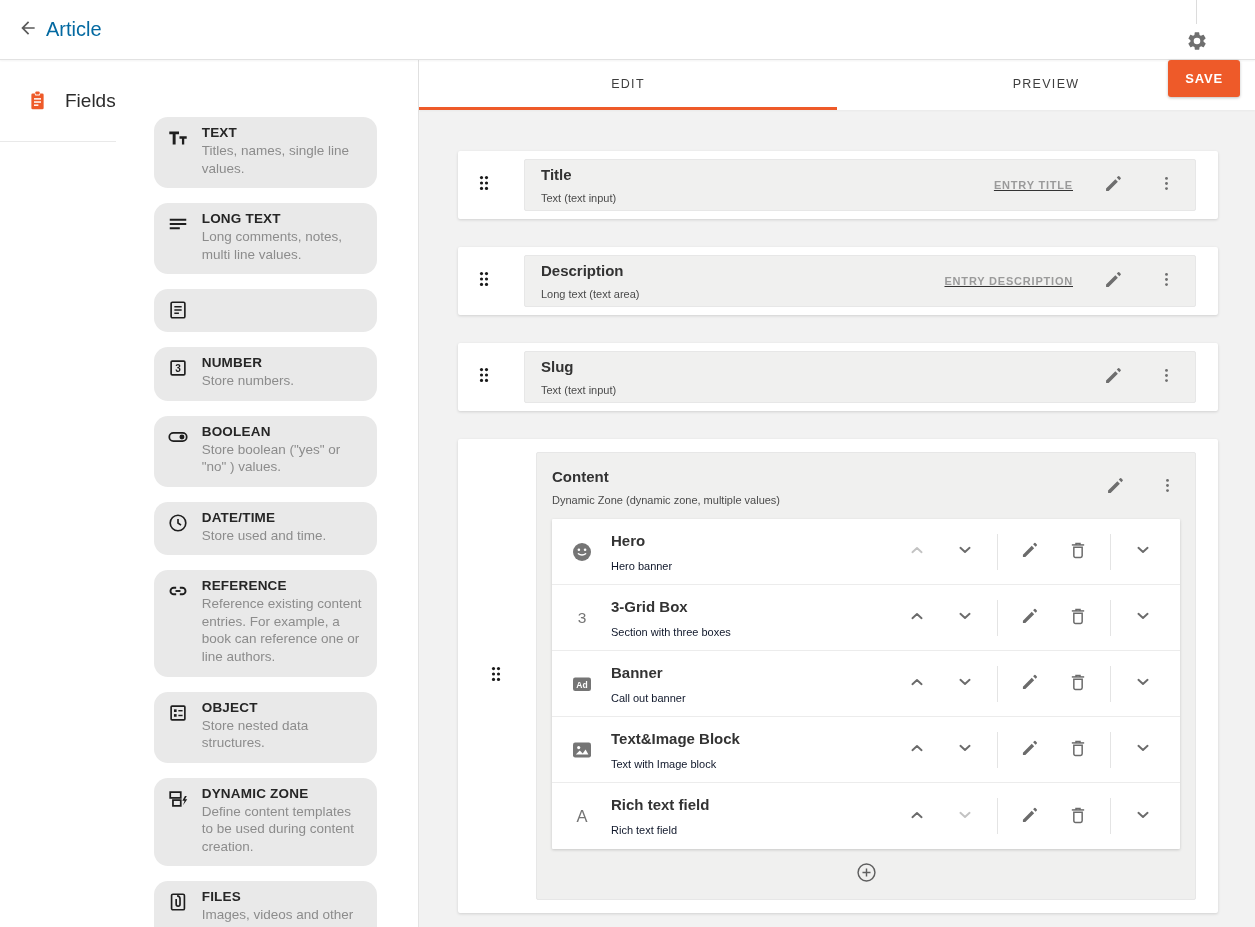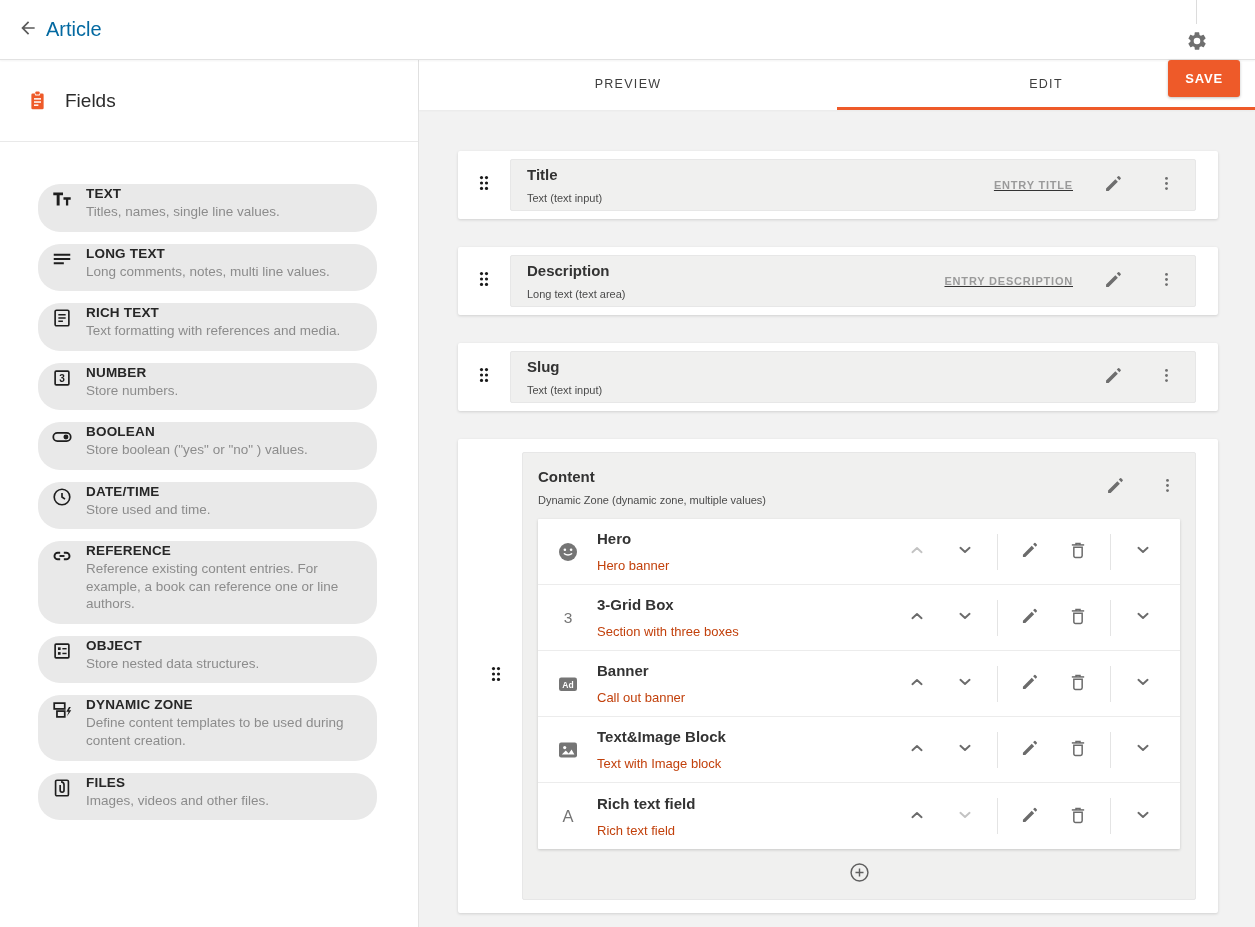--- a/index.html
+++ b/index.html
@@ -30,47 +30,47 @@
   .save-btn{
     background:var(--accent);color:#fff;border:none;border-radius:3px;
     height:37px;padding:0 17px;font-size:13px;font-weight:bold;letter-spacing:.8px;
     margin-left:15px;cursor:pointer;box-shadow:0 1px 3px rgba(0,0,0,.25);
     font-family:"Liberation Sans", sans-serif;
   }
 
   .layout{display:flex;flex:1;min-height:0;}
 
   
-  .sidebar{width:419px;min-width:419px;background:#fff;border-right:1px solid #e3e3e3;display:flex;flex-direction:column;}
+  .sidebar{width:419px;min-width:419px;background:#fff;border-right:1px solid #e3e3e3;display:flex;flex-direction:row;}
   .sidebar-header{height:82px;min-height:82px;display:flex;align-items:center;padding-left:27px;border-bottom:1px solid #e9e9e9;}
   .sidebar-header-icon{color:var(--accent);display:flex;}
   .sidebar-header-icon svg{width:21px;height:23px;}
   .sidebar-header-label{font-size:19px;color:#2b2b2b;margin-left:17px;}
   .sidebar-list{padding:42px 41px 16px 38px;overflow:hidden;}
   .field-pill{
-    background:#e9e9e9;border-radius:22px;padding:2px 14px 11px 13px;
-    display:flex;align-items:flex-start;margin-bottom:12px;cursor:pointer;
+    background:#e9e9e9;border-radius:14px;padding:8px 14px 11px 13px;
+    display:flex;align-items:flex-start;margin-bottom:12px;cursor:pointer;margin-top:15px;
   }
   .pill-icon{width:22px;height:22px;min-width:22px;color:#1e1e1e;margin-right:13px;margin-top:2px;display:flex;}
   .pill-icon svg{width:22px;height:22px;}
   .pill-title{display:block;font-size:13.5px;font-weight:bold;color:#262626;letter-spacing:.2px;}
   .pill-desc{display:block;font-size:13.5px;color:#8c8c8c;line-height:1.3;margin-top:2px;}
 
   
   .main{flex:1;display:flex;flex-direction:column;min-width:0;background:#f2f2f2;}
   .tabbar{height:50px;min-height:50px;display:flex;background:#fff;box-shadow:0 1px 2px rgba(0,0,0,.04);}
   .tab{
     flex:1;display:flex;align-items:center;justify-content:center;
     font-size:12.5px;letter-spacing:1.3px;color:#3e3e3e;font-weight:normal;
     border-bottom:3px solid transparent;cursor:pointer;
   }
   .tab.active{border-bottom-color:var(--accent);}
   .content{flex:1;padding:41px 37px 10px 39px;overflow:hidden;}
 
-  .card{background:#fff;border-radius:2px;box-shadow:0 1px 3px rgba(0,0,0,.14);margin-bottom:28px;display:flex;}
+  .card{background:#fff;border-radius:2px;box-shadow:0 1px 3px rgba(0,0,0,.14);margin-bottom:28px;display:flex;gap:14px;}
   .simple-card{height:68px;align-items:center;}
   .drag-zone{width:52px;min-width:52px;display:flex;align-items:center;justify-content:center;cursor:grab;color:#1b1b1b;}
   .drag-zone svg{width:20px;height:24px;}
   .field-bar{
     flex:1;height:52px;background:#f0f0ef;border:1px solid #e7e7e7;border-radius:2px;
     margin-right:22px;display:flex;align-items:center;padding:0 16px;
   }
   .field-name{font-size:15px;font-weight:bold;color:#333;}
   .field-type{font-size:11px;color:#4b4b4b;margin-top:9px;}
   .bar-right{margin-left:auto;display:flex;align-items:center;gap:27px;text-decoration:underline;}
@@ -84,21 +84,21 @@
   .dz-card{padding:13px 22px 13px 12px;align-items:stretch;}
   .dz-inner{flex:1;background:#f0f0ef;border:1px solid #e7e7e7;border-radius:2px;padding:15px 15px 0 15px;min-width:0;}
   .dz-header{display:flex;align-items:center;}
   .dz-actions{margin-left:auto;display:flex;align-items:center;gap:26px;}
   .components{background:#fff;box-shadow:0 1px 3px rgba(0,0,0,.17);margin-top:13px;border-radius:1px;}
   .comp-row{height:66px;display:flex;align-items:center;padding:0 13px 0 18px;border-bottom:1px solid #ececec;}
   .comp-row:last-child{border-bottom:none;}
   .comp-icon{width:24px;height:24px;min-width:24px;color:#757575;margin-right:17px;display:flex;}
   .comp-icon svg{width:24px;height:24px;}
   .comp-name{font-size:15px;font-weight:bold;color:#333;}
-  .comp-desc{font-size:13px;color:#c2410c;margin-top:11px;}
+  .comp-desc{font-size:11px;color:#0f172a;margin-top:11px;}
   .comp-controls{margin-left:auto;display:flex;align-items:center;}
   .ctrl-btn{width:30px;height:30px;margin:0 9px;display:flex;align-items:center;justify-content:center;
     color:#6b6b6b;background:none;border:none;padding:0;cursor:pointer;}
   .ctrl-btn svg{width:20px;height:20px;}
   .ctrl-btn.disabled{color:#c3c3c3;cursor:default;}
   .ctrl-divider{width:1px;height:36px;background:#e4e4e4;margin:0 8px;}
   .plus-row{height:50px;display:flex;align-items:center;justify-content:center;}
   .plus-btn{background:none;border:none;padding:0;color:#5f5f5f;cursor:pointer;display:flex;}
   .plus-btn svg{width:23px;height:23px;}
 </style>
@@ -172,24 +172,20 @@
             </span>
           </div>
 
           <div class="field-pill">
             <span class="pill-icon">
               <svg viewBox="0 0 24 24" fill="none" stroke="currentColor" stroke-width="1.8">
                 <rect x="4.5" y="3.5" width="15" height="17" rx="1.5"></rect>
                 <path d="M8 8.5h8M8 12h8M8 15.5h5"></path>
               </svg>
             </span>
-            <span>
-              <span class="pill-title">RICH TEXT</span>
-              <span class="pill-desc">Text formatting with references and media.</span>
-            </span>
           </div>
 
           <div class="field-pill">
             <span class="pill-icon">
               <svg viewBox="0 0 24 24" fill="none" stroke="currentColor" stroke-width="1.8">
                 <rect x="4.5" y="4.5" width="15" height="15" rx="1.2"></rect>
                 <text x="12" y="16.4" text-anchor="middle" font-size="11" font-weight="bold" fill="currentColor" stroke="none">3</text>
               </svg>
             </span>
             <span>
@@ -278,22 +274,22 @@
             <span>
               <span class="pill-title">FILES</span>
               <span class="pill-desc">Images, videos and other files.</span>
             </span>
           </div>
         </div>
     </aside>
 
     <main class="main">
       <div class="tabbar">
+        <div class="tab active">EDIT</div>
         <div class="tab">PREVIEW</div>
-        <div class="tab active">EDIT</div>
       </div>
 
       <div class="content">
 
         <div>
 
             <section class="card simple-card">
               <div class="drag-zone">
                 <span><svg viewBox="0 0 24 24" fill="currentColor">
                     <circle cx="9" cy="5.5" r="1.9"></circle>

